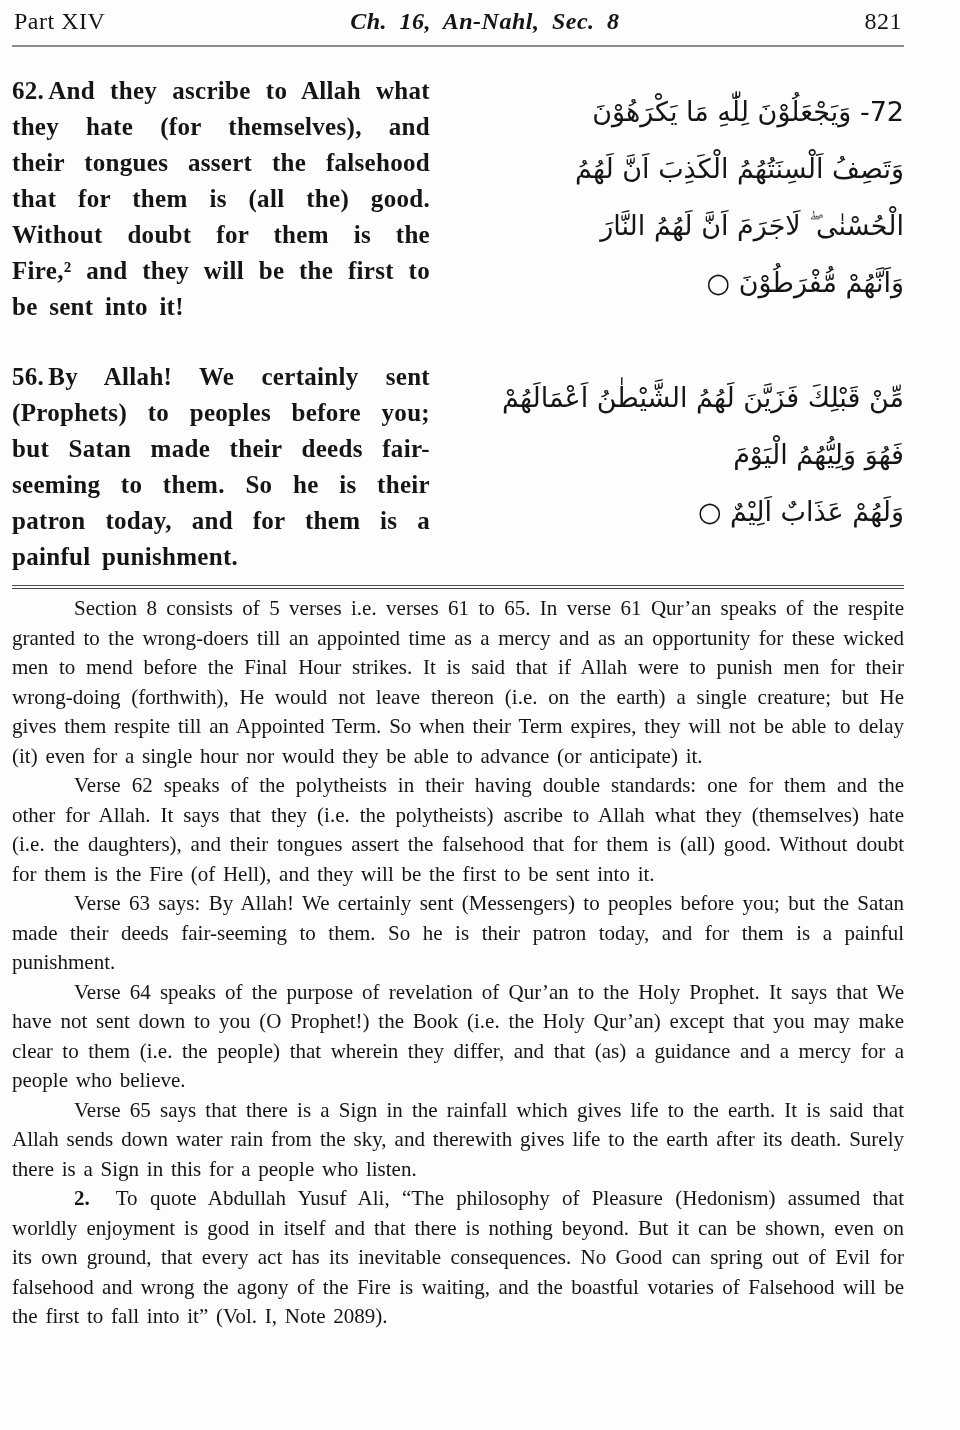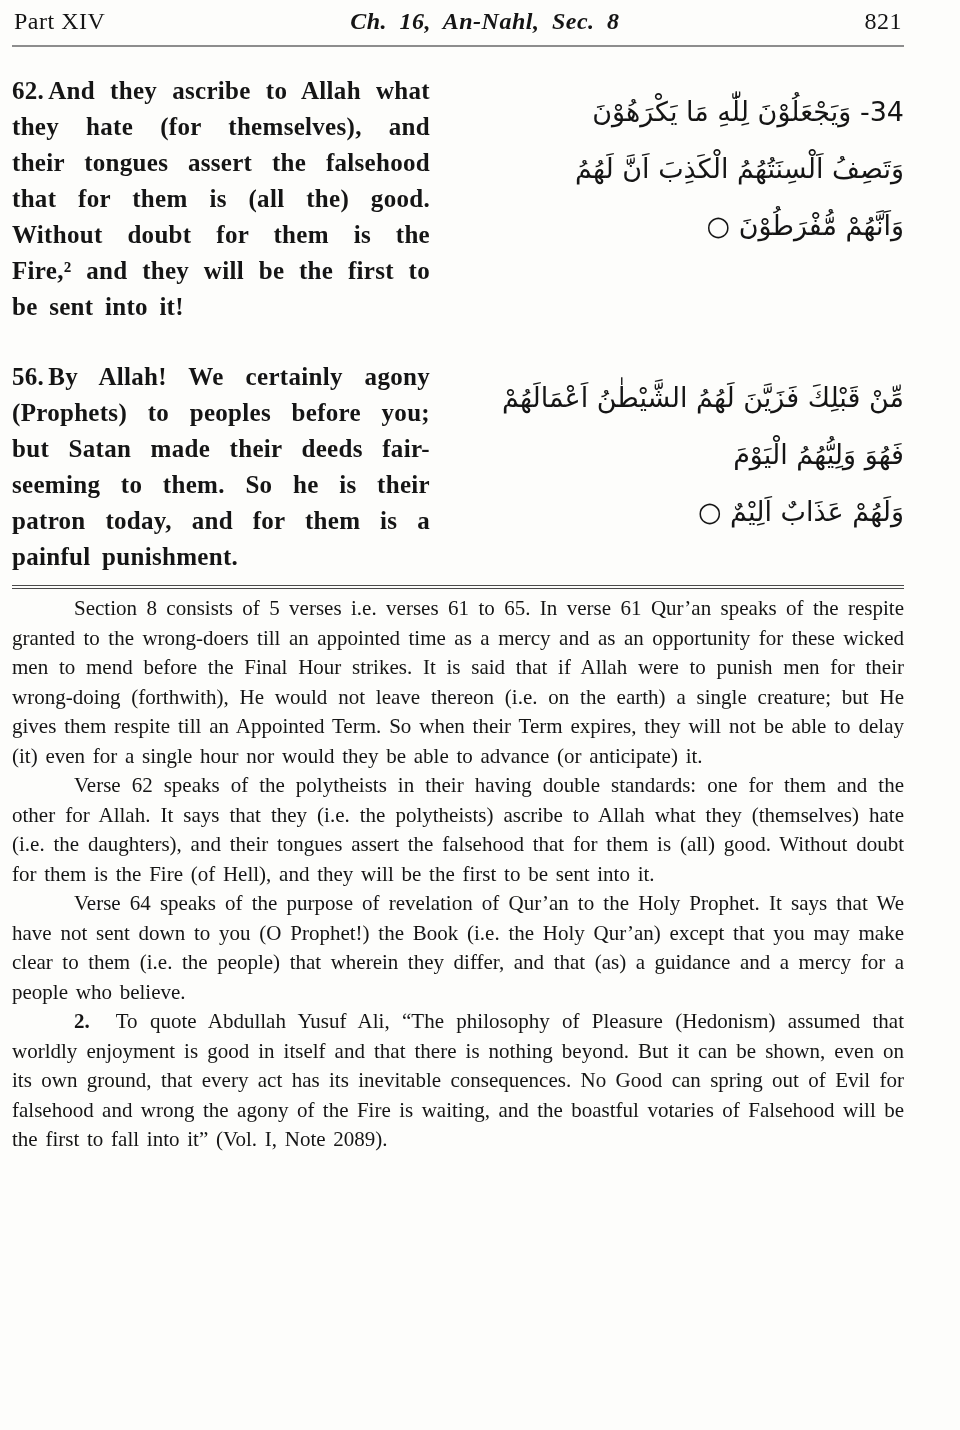--- a/index.html
+++ b/index.html
@@ -83,36 +83,39 @@
   <div class="page-header">
     <span>Part XIV</span>
     <span class="chapter-title">Ch. 16, An-Nahl, Sec. 8</span>
     <span class="page-number">821</span>
   </div>
 
   <div class="verses">
 
     <p class="translation"><span class="verse-number">62.</span><span>And they ascribe to Allah what they hate (for themselves), and their tongues assert the falsehood that for them is (all the) good. Without doubt for them is the Fire,² and they will be the first to be sent into it!</span></p>
     <div class="arabic">
-      <div class="arabic-line">34- وَيَجْعَلُوْنَ لِلّٰهِ مَا يَكْرَهُوْنَ</div>
+      <div class="arabic-line">72- وَيَجْعَلُوْنَ لِلّٰهِ مَا يَكْرَهُوْنَ</div>
       <div class="arabic-line">وَتَصِفُ اَلْسِنَتُهُمُ الْكَذِبَ اَنَّ لَهُمُ</div>
+      <div class="arabic-line">الْحُسْنٰى ۖ لَاجَرَمَ اَنَّ لَهُمُ النَّارَ</div>
       <div class="arabic-line">وَاَنَّهُمْ مُّفْرَطُوْنَ ○</div>
     </div>
 
-    <p class="translation"><span class="verse-number">56.</span><span>By Allah! We certainly agony (Prophets) to peoples before you; but Satan made their deeds fair-seeming to them. So he is their patron today, and for them is a painful punishment.</span></p>
+    <p class="translation"><span class="verse-number">56.</span><span>By Allah! We certainly sent (Prophets) to peoples before you; but Satan made their deeds fair-seeming to them. So he is their patron today, and for them is a painful punishment.</span></p>
     <div class="arabic">
       <div class="arabic-line">مِّنْ قَبْلِكَ فَزَيَّنَ لَهُمُ الشَّيْطٰنُ اَعْمَالَهُمْ</div>
       <div class="arabic-line">فَهُوَ وَلِيُّهُمُ الْيَوْمَ</div>
       <div class="arabic-line">وَلَهُمْ عَذَابٌ اَلِيْمٌ ○</div>
     </div>
 
   </div>
 
   <div class="section-divider"></div>
 
   <div class="commentary">
     <p>Section 8 consists of 5 verses i.e. verses 61 to 65. In verse 61 Qur’an speaks of the respite granted to the wrong-doers till an appointed time as a mercy and as an opportunity for these wicked men to mend before the Final Hour strikes. It is said that if Allah were to punish men for their wrong-doing (forthwith), He would not leave thereon (i.e. on the earth) a single creature; but He gives them respite till an Appointed Term. So when their Term expires, they will not be able to delay (it) even for a single hour nor would they be able to advance (or anticipate) it.</p>
     <p>Verse 62 speaks of the polytheists in their having double standards: one for them and the other for Allah. It says that they (i.e. the polytheists) ascribe to Allah what they (themselves) hate (i.e. the daughters), and their tongues assert the falsehood that for them is (all) good. Without doubt for them is the Fire (of Hell), and they will be the first to be sent into it.</p>
+    <p>Verse 63 says: By Allah! We certainly sent (Messengers) to peoples before you; but the Satan made their deeds fair-seeming to them. So he is their patron today, and for them is a painful punishment.</p>
     <p>Verse 64 speaks of the purpose of revelation of Qur’an to the Holy Prophet. It says that We have not sent down to you (O Prophet!) the Book (i.e. the Holy Qur’an) except that you may make clear to them (i.e. the people) that wherein they differ, and that (as) a guidance and a mercy for a people who believe.</p>
+    <p>Verse 65 says that there is a Sign in the rainfall which gives life to the earth. It is said that Allah sends down water rain from the sky, and therewith gives life to the earth after its death. Surely there is a Sign in this for a people who listen.</p>
     <p><span class="fn-marker">2.</span><span>To quote Abdullah Yusuf Ali, “The philosophy of Pleasure (Hedonism) assumed that worldly enjoyment is good in itself and that there is nothing beyond. But it can be shown, even on its own ground, that every act has its inevitable consequences. No Good can spring out of Evil for falsehood and wrong the agony of the Fire is waiting, and the boastful votaries of Falsehood will be the first to fall into it” (Vol. I, Note 2089).</span></p>
   </div>
 
 </div>
 
 </body></html>

